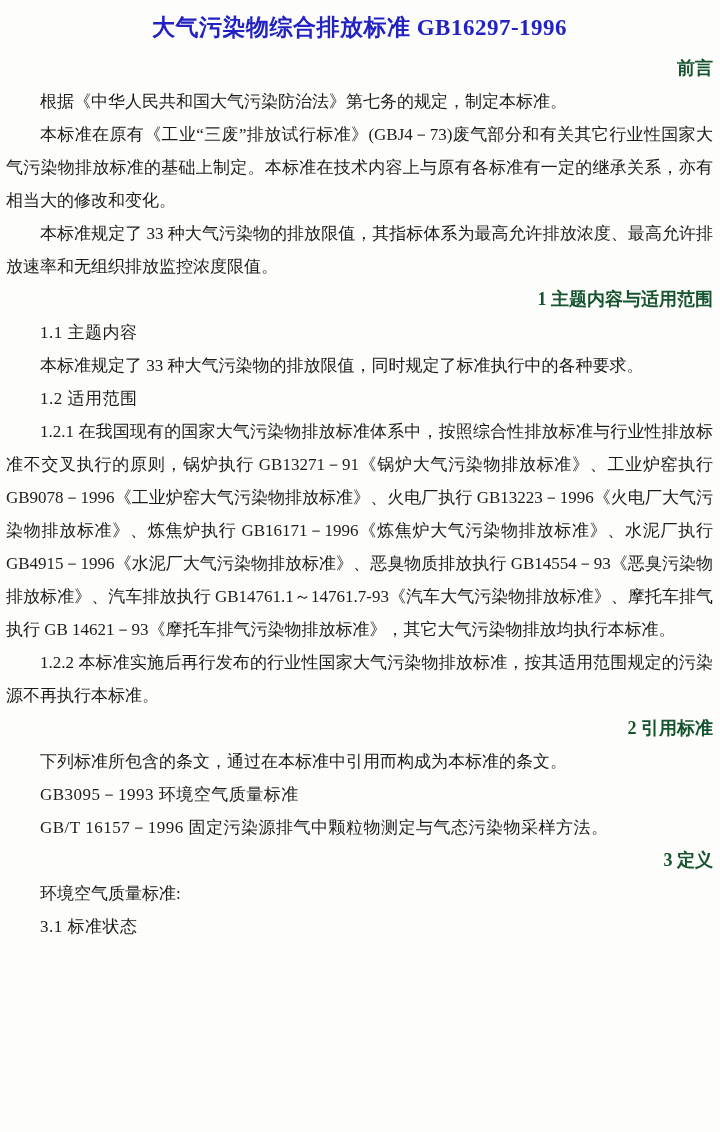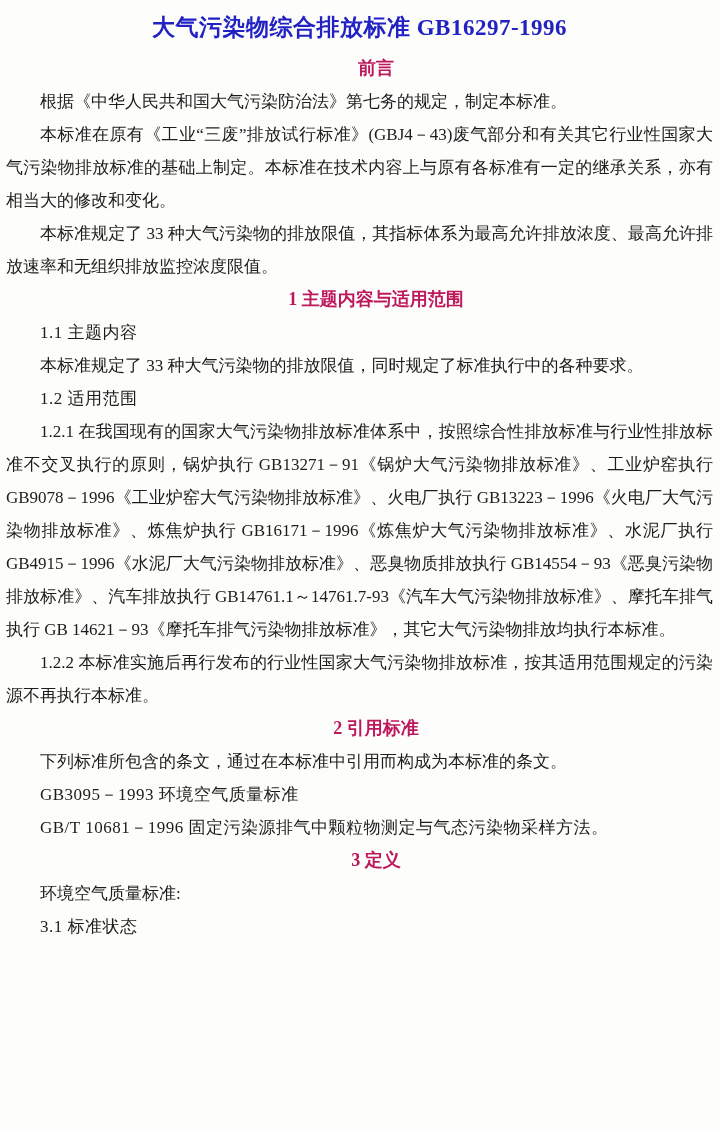--- a/index.html
+++ b/index.html
@@ -21,25 +21,25 @@
     text-align: center;
     color: #2222c4;
     font-weight: bold;
     font-size: 23px;
     line-height: 32px;
     margin-top: 4px;
     margin-bottom: 8px;
     letter-spacing: 0.5px;
   }
   .sec-heading {
-    color: #be185d;
+    color: #14532d;
     font-weight: bold;
     font-size: 18px;
     padding-left: 33px;
-    text-align: center;
+    text-align: right;
   }
   .body-para {
     text-indent: 34px;
   }
   .sub-line {
     padding-left: 34px;
     text-align: left;
     letter-spacing: 0.5px;
   }
 </style>
@@ -47,21 +47,21 @@
 <body>
 
 <div class="doc">
 
   <div class="doc-title">大气污染物综合排放标准 GB16297-1996</div>
 
   <div class="sec-heading">前言</div>
 
   <p class="body-para">根据《中华人民共和国大气污染防治法》第七务的规定，制定本标准。</p>
 
-  <p class="body-para">本标准在原有《工业“三废”排放试行标准》(GBJ4－43)废气部分和有关其它行业性国家大气污染物排放标准的基础上制定。本标准在技术内容上与原有各标准有一定的继承关系，亦有相当大的修改和变化。</p>
+  <p class="body-para">本标准在原有《工业“三废”排放试行标准》(GBJ4－73)废气部分和有关其它行业性国家大气污染物排放标准的基础上制定。本标准在技术内容上与原有各标准有一定的继承关系，亦有相当大的修改和变化。</p>
 
   <p class="body-para">本标准规定了 33 种大气污染物的排放限值，其指标体系为最高允许排放浓度、最高允许排放速率和无组织排放监控浓度限值。</p>
 
 
   <div class="sec-heading">1 主题内容与适用范围</div>
 
   <div class="sub-line">1.1 主题内容</div>
 
   <p class="body-para">本标准规定了 33 种大气污染物的排放限值，同时规定了标准执行中的各种要求。</p>
 
@@ -71,21 +71,21 @@
 
   <p class="body-para">1.2.2 本标准实施后再行发布的行业性国家大气污染物排放标准，按其适用范围规定的污染源不再执行本标准。</p>
 
 
   <div class="sec-heading">2 引用标准</div>
 
   <p class="body-para">下列标准所包含的条文，通过在本标准中引用而构成为本标准的条文。</p>
 
   <div class="sub-line">GB3095－1993 环境空气质量标准</div>
 
-  <div class="sub-line">GB/T 10681－1996 固定污染源排气中颗粒物测定与气态污染物采样方法。</div>
+  <div class="sub-line">GB/T 16157－1996 固定污染源排气中颗粒物测定与气态污染物采样方法。</div>
 
   <div class="sec-heading">3 定义</div>
 
   <p class="body-para">环境空气质量标准:</p>
 
   <div class="sub-line">3.1 标准状态</div>
 
 </div>
 
 </body></html>

